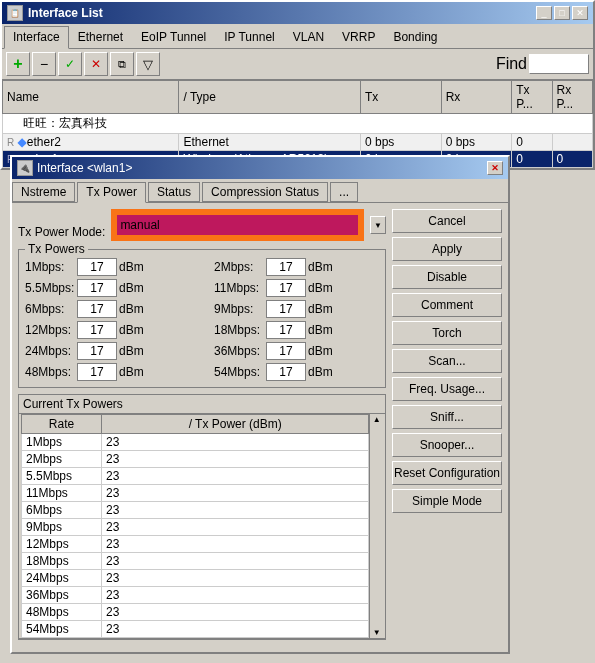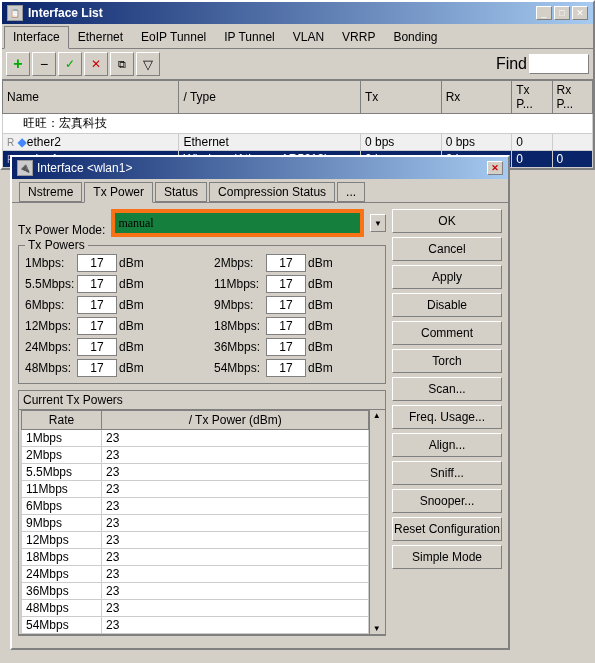--- a/index.html
+++ b/index.html
@@ -136,21 +136,21 @@
       display: flex;
       align-items: center;
       justify-content: space-between;
       height: 22px;
     }
 
     
     .dialog-tabs {
       display: flex;
       background: #d4d0c8;
-      padding: 3px 7px 0;
+      padding: 3px 0 0;
       border-bottom: 1px solid #808080;
       text-align: center;
     }
     .dialog-tab {
       padding: 2px 8px;
       font-size: 12px;
       cursor: pointer;
       border: 1px solid #808080;
       background: #d4d0c8;
       margin-right: 2px;
@@ -272,23 +272,22 @@
       border-top-color: #fff;
       border-left-color: #fff;
       text-align: center;
       font-size: 8px;
       line-height: 18px;
       cursor: pointer;
     }
     .mode-select-wrap {
       display: flex;
       flex: 1;
-      border: 4px solid #f97316;
-      background: #15803d;
-      font-family: Liberation Serif, serif;
+      border: 6px solid #f97316;
+      background: #be185d;
     }
     .mode-select-text {
       flex: 1;
       padding: 1px 3px;
       font-size: 12px;
       line-height: 18px;
     }
   </style>
 </head>
 <body>
@@ -534,28 +533,26 @@
           </table>
           <div style="width:14px; align-self:stretch; background:#d4d0c8; border-left:1px solid #808080; display:flex; flex-direction:column; justify-content:space-between; align-items:center; padding: 1px;">
             <div style="font-size:8px; cursor:pointer;">▲</div>
             <div style="font-size:8px; cursor:pointer;">▼</div>
           </div>
         </div>
       </div>
     </div>
 
     <div class="dialog-right">
-      <button class="action-btn">OK</button>
       <button class="action-btn">Cancel</button>
       <button class="action-btn">Apply</button>
       <button class="action-btn">Disable</button>
       <button class="action-btn">Comment</button>
       <button class="action-btn">Torch</button>
       <button class="action-btn">Scan...</button>
       <button class="action-btn">Freq. Usage...</button>
-      <button class="action-btn">Align...</button>
       <button class="action-btn">Sniff...</button>
       <button class="action-btn">Snooper...</button>
       <button class="action-btn">Reset Configuration</button>
       <button class="action-btn">Simple Mode</button>
     </div>
   </div>
 </div>
 
 </body></html>

